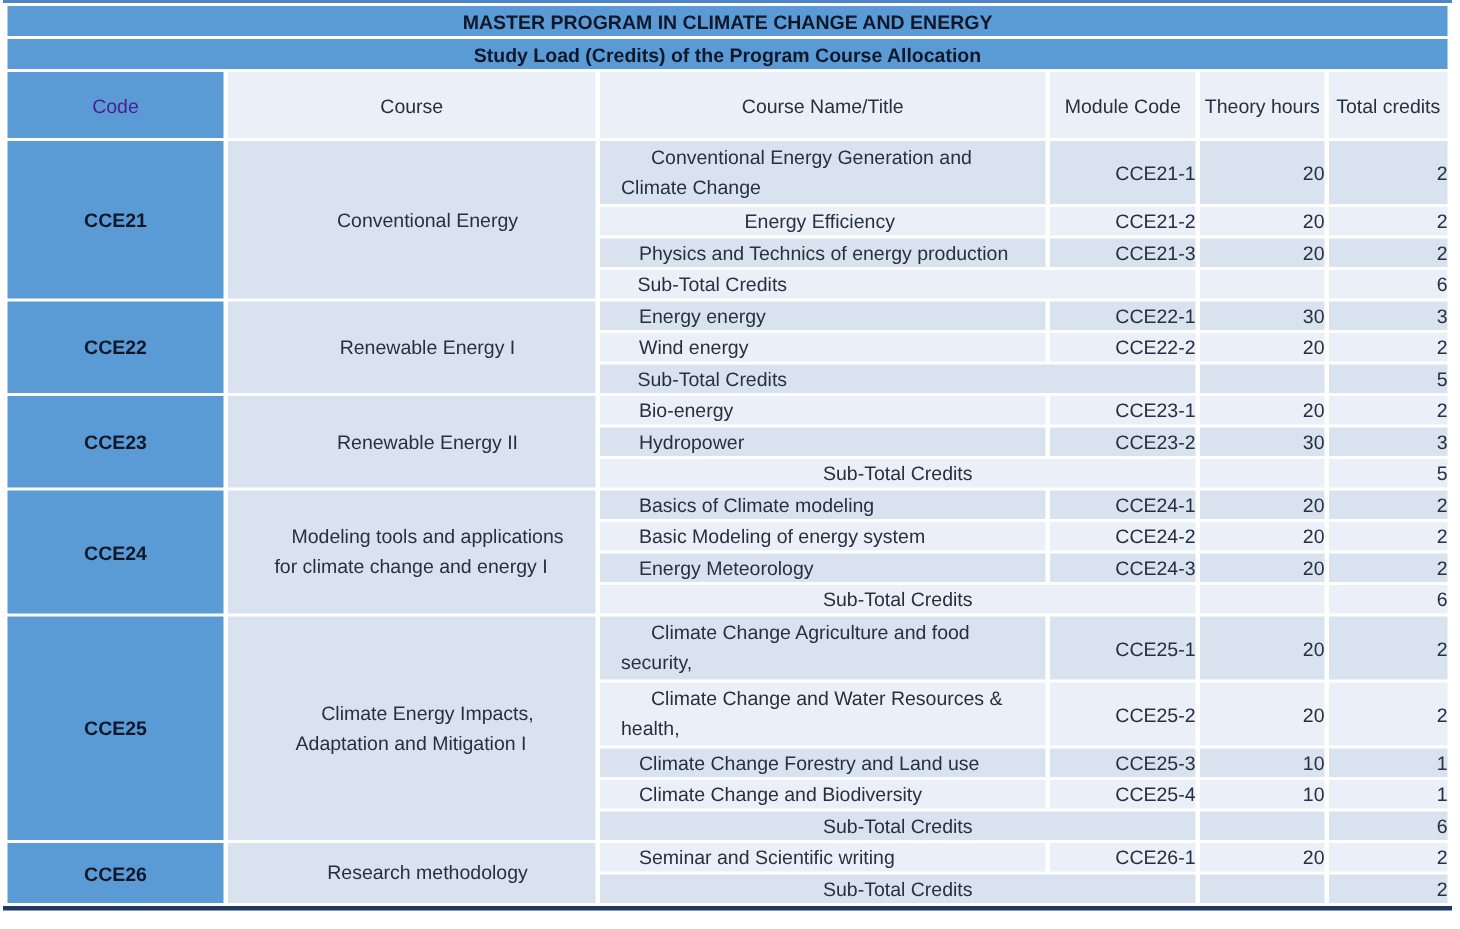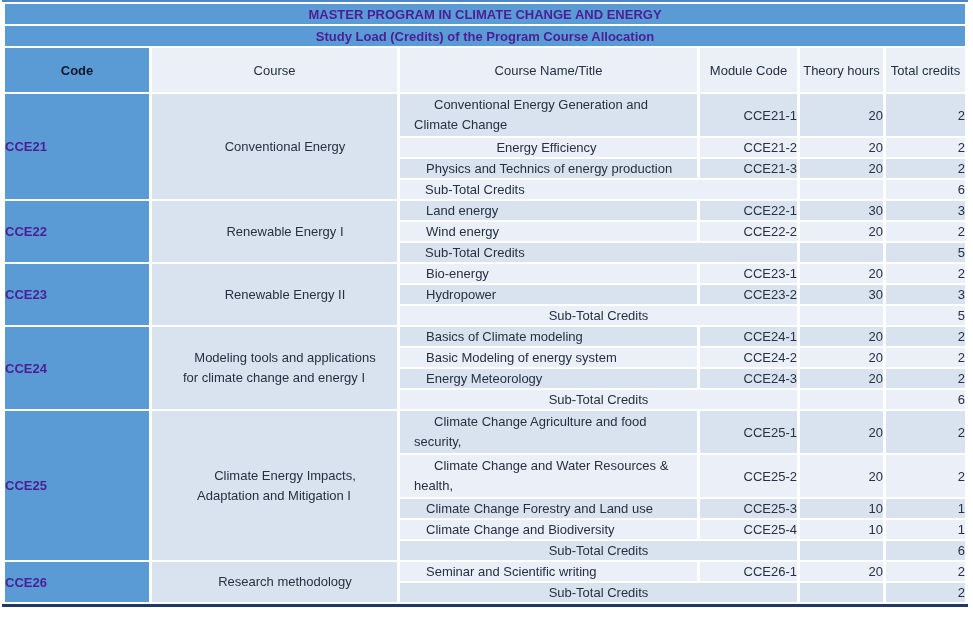--- a/index.html
+++ b/index.html
@@ -2,25 +2,25 @@
 <html style="--accent: #5b9bd5; --band-dark: #d9e3f0; --band-light: #eaeff8; --edge-blue: #4e86c4; --border-navy: #1f3864; --text: #263040;"><head>
 <meta charset="utf-8">
 <style>
   html,body{margin:0;padding:0;background:#fff;width:973px;height:619px;overflow:hidden;
     font-family:"Liberation Sans",sans-serif;}
   .tbl-wrap{margin:0 3px 0 2px;border-top:2px solid var(--edge-blue,#4e86c4);
     border-bottom:3px solid var(--border-navy,#1f3864);width:966px;}
   table{border-collapse:separate;border-spacing:3px 2px;table-layout:fixed;width:966px;
     font-size:13px;color:var(--text,#263040);}
   td{vertical-align:middle;padding:0;line-height:19px;overflow:hidden;}
-  tr.title-row td{background:var(--accent,#5b9bd5);color:#4c1d95;font-weight:bold;
+  tr.title-row td{background:var(--accent,#5b9bd5);color:#0f172a;font-weight:bold;
     text-align:center;height:20px;font-size:13px;}
   tr.hdr td{background:var(--band-light,#eaeff8);text-align:center;height:44px;line-height:19px;}
-  tr.hdr td.code-h{background:var(--accent,#5b9bd5);color:#0f172a;font-weight:bold;}
-  td.code{background:var(--accent,#5b9bd5);color:#4c1d95;font-weight:bold;text-align:left;margin-top:36px;}
+  tr.hdr td.code-h{background:var(--accent,#5b9bd5);color:#4c1d95;font-weight:normal;}
+  td.code{background:var(--accent,#5b9bd5);color:#0f172a;font-weight:bold;text-align:center;margin-top:36px;}
   td.course{background:var(--band-dark,#d9e3f0);text-align:center;padding-left:5px;padding-right:6px;
     text-indent:22px;white-space:pre-line;line-height:20px;}
   tr.d td.band{background:var(--band-dark,#d9e3f0);}
   tr.l td.band{background:var(--band-light,#eaeff8);}
   tr.single td{height:19px;}
   tr.double td{height:42px;}
   td.name{text-align:left;padding-left:26px;padding-right:4px;}
   td.name.wrapstyle{padding-left:14px;text-indent:20px;white-space:pre-line;line-height:20px;}
   td.name.centerstyle{text-align:center;padding-left:0;margin-left:16px;}
   td.num{text-align:right;}
@@ -79,21 +79,21 @@
           <td class="num band">2</td>
         </tr>
         <tr class="l single">
           <td class="subtotal band leftstyle" colspan="2">Sub-Total Credits</td>
           <td class="num band"></td>
           <td class="num band">6</td>
         </tr>
         <tr class="d single">
           <td class="code" rowspan="3">CCE22</td>
           <td class="course" rowspan="3">Renewable Energy I</td>
-          <td class="name band ">Land energy</td>
+          <td class="name band ">Energy energy</td>
           <td class="num band">CCE22-1</td>
           <td class="num band">30</td>
           <td class="num band">3</td>
         </tr>
         <tr class="l single">
           <td class="name band ">Wind energy</td>
           <td class="num band">CCE22-2</td>
           <td class="num band">20</td>
           <td class="num band">2</td>
         </tr>

